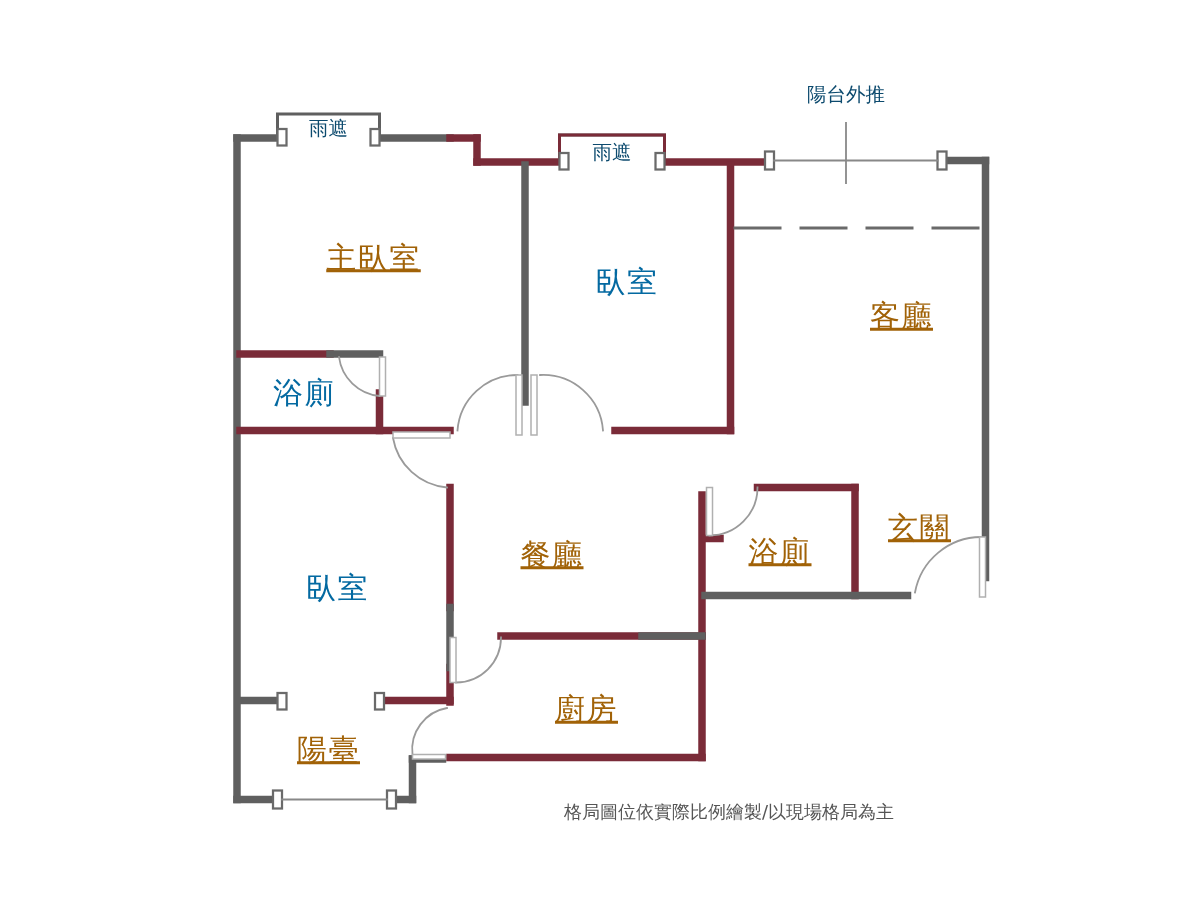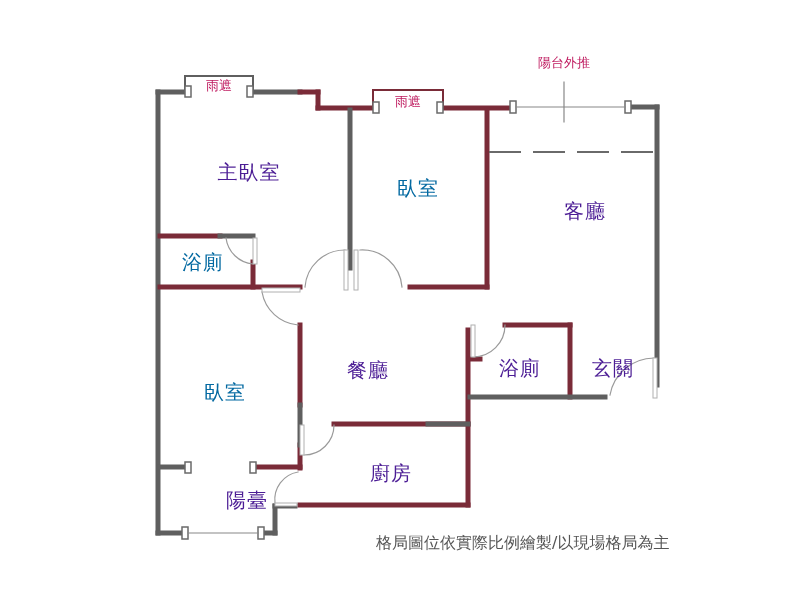--- a/index.html
+++ b/index.html
@@ -1,22 +1,22 @@
 <!DOCTYPE html>
 <html><head>
 <meta charset="utf-8">
 <style>
   html, body { margin: 0; padding: 0; background: #ffffff; }
   body { width: 800px; height: 601px; position: relative; overflow: hidden; font-family: "DejaVu Sans", sans-serif; }
   #plan { position: absolute; left: 0; top: 0; width: 800px; height: 601px; }
   .lbl { position: absolute; white-space: nowrap; transform: translate(-50%, -50%); }
   .room { font-size: 20px; color: #0369a1; letter-spacing: 1px; }
-  .room.dark { color: #4c1d95; }
-  .small { font-size: 13px; color: #be185d; }
-  .note { font-size: 16px; color: #555555; transform: none; }
+  .room.dark { color: #a16207; text-decoration: underline; }
+  .small { font-size: 13px; color: #0c4a6e; }
+  .note { font-size: 12px; color: #555555; transform: none; }
 </style>
 </head>
 <body>
 
 <svg id="plan" viewBox="0 0 800 601" xmlns="http://www.w3.org/2000/svg">
   <g fill="none" stroke-linecap="square">
 
     <g stroke="#5f5f5f" stroke-width="5">
 
       <line x1="158" y1="92" x2="158" y2="533"></line>
@@ -136,22 +136,22 @@
     </g>
   </g>
 </svg>
 
 <div class="lbl small" style="left:219px;top:86px;">雨遮</div>
 <div class="lbl small" style="left:408px;top:102px;">雨遮</div>
 <div class="lbl small" style="left:564px;top:63px;">陽台外推</div>
 
 <div class="lbl room dark" style="left:249px;top:172px;">主臥室</div>
 <div class="lbl room" style="left:418px;top:188px;">臥室</div>
-<div class="lbl room dark" style="left:585px;top:211px;">客廳</div>
+<div class="lbl room dark" style="left:601px;top:211px;">客廳</div>
 <div class="lbl room" style="left:203px;top:262px;">浴廁</div>
 <div class="lbl room" style="left:225px;top:392px;">臥室</div>
 <div class="lbl room dark" style="left:368px;top:370px;">餐廳</div>
 <div class="lbl room dark" style="left:520px;top:368px;">浴廁</div>
-<div class="lbl room dark" style="left:613px;top:352px;margin-top:16px;">玄關</div>
+<div class="lbl room dark" style="left:613px;top:352px;">玄關</div>
 <div class="lbl room dark" style="left:391px;top:473px;">廚房</div>
-<div class="lbl room dark" style="left:219px;top:500px;margin-left:28px;">陽臺</div>
+<div class="lbl room dark" style="left:219px;top:500px;">陽臺</div>
 
 <div class="lbl note" style="left:376px;top:533px;">格局圖位依實際比例繪製/以現場格局為主</div>
 
 </body></html>

